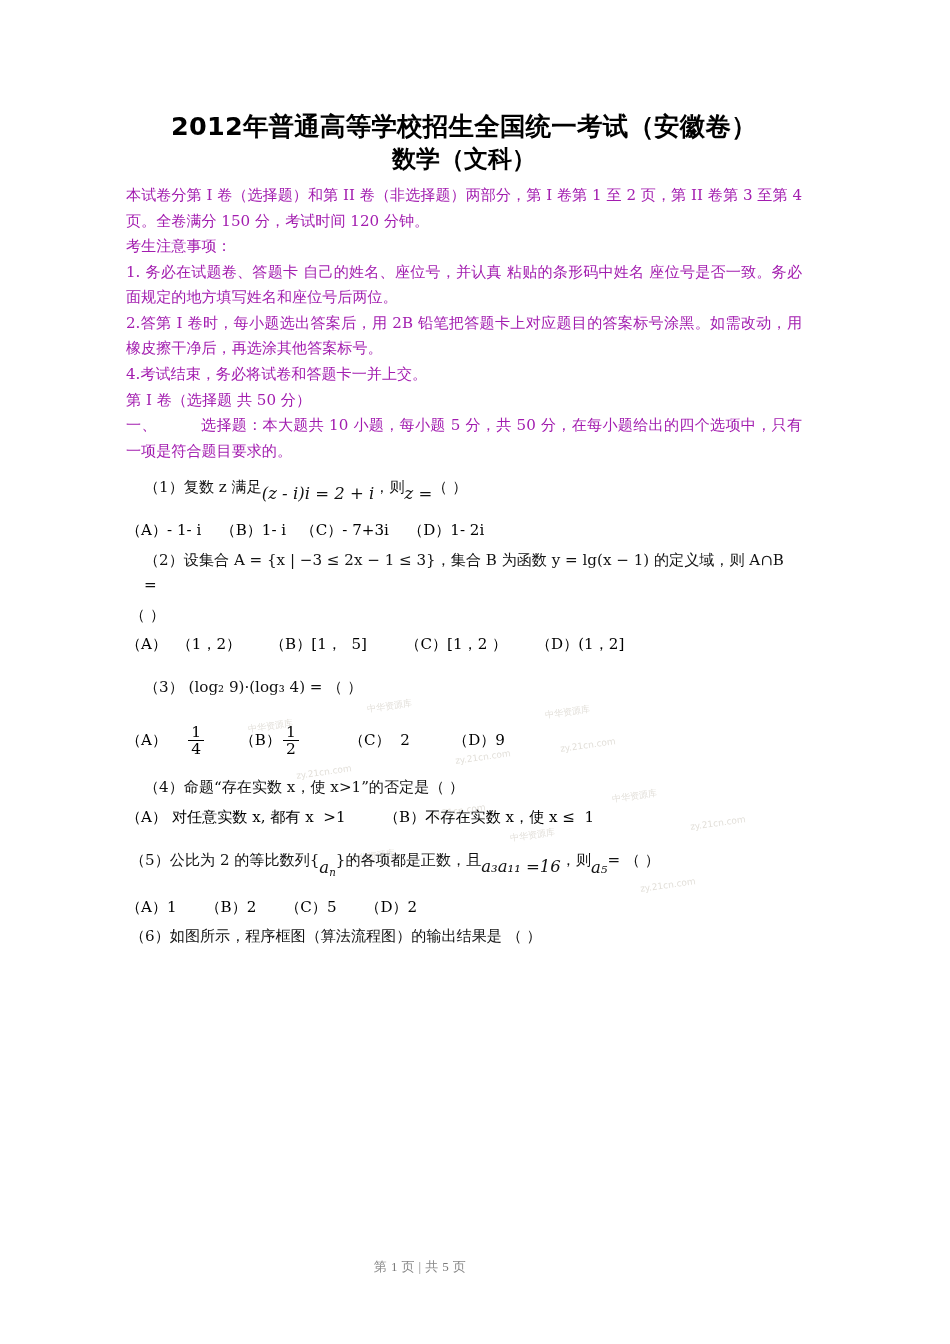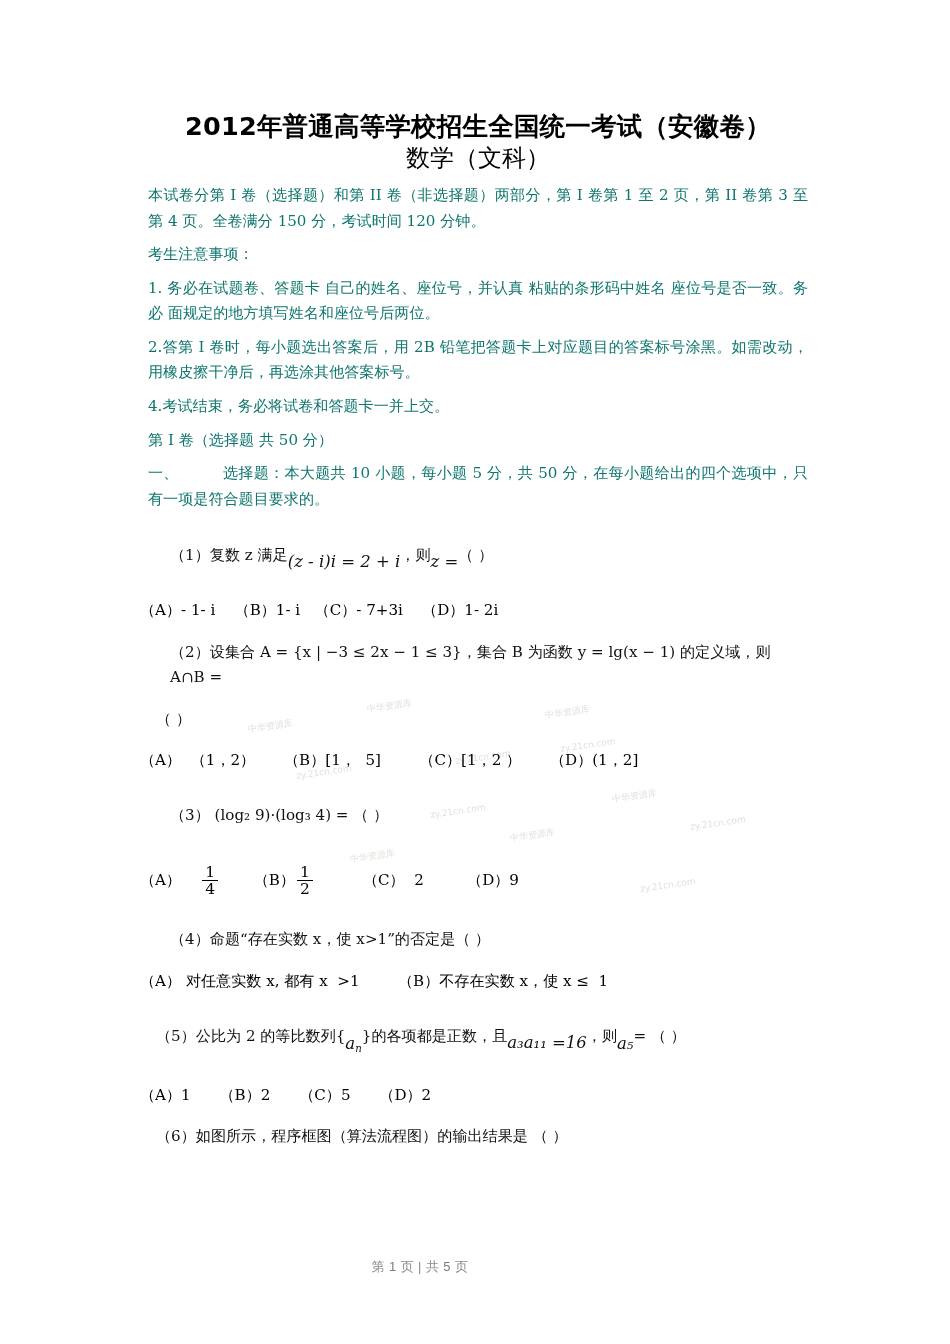--- a/index.html
+++ b/index.html
@@ -17,61 +17,61 @@
   }
   .page {
     position: absolute;
     left: 0; top: 0;
     width: 950px;
     height: 1344px;
     background: #fff;
   }
   .content {
     position: absolute;
-    left: 140px;
+    left: 126px;
     top: 112px;
     width: 676px;
   }
 
   
   .title-main {
     font-family: "DejaVu Sans", sans-serif;
     font-weight: bold;
     font-size: 25.5px;
     letter-spacing: 0.2px;
     text-align: center;
     line-height: 1.15;
     margin: 0 0 4px 0;
     white-space: nowrap;
   }
   .title-sub {
     font-family: "DejaVu Serif", serif;
-    font-weight: normal;
+    font-weight: bold;
     font-size: 24px;
     text-align: center;
     line-height: 1.15;
     margin: 0 0 10px 0;
   }
 
   
   .para {
     font-family: "DejaVu Serif", serif;
     font-size: 15.1px;
     line-height: 25.6px;
     text-align: justify;
-    margin: 8px;
-    color: #0f766e;
+    margin: 0;
+    color: #a21caf;
   }
 
   
   .q {
     font-family: "DejaVu Serif", serif;
     font-size: 15.1px;
     line-height: 25.6px;
-    margin: 16px;
+    margin: 4px;
     color: #111;
   }
   .q-indent { padding-left: 14px; }
   .opts {
     font-family: "DejaVu Serif", serif;
     font-size: 15.1px;
     line-height: 25.6px;
     margin: 0;
     white-space: pre;
   }
@@ -121,21 +121,21 @@
   .gap-md { height: 13px; }
   .gap-lg { height: 19px; }
 
   
   .footer {
     position: absolute;
     left: 0;
     top: 1258px;
     width: 840px;
     text-align: center;
-    font-family: Liberation Sans, sans-serif;
+    font-family: Liberation Serif, serif;
     font-size: 13px;
     color: #8a8a8a;
     letter-spacing: 0.4px;
   }
   .footer .fnum { color: #7a7a7a; }
 
   
   .wm {
     position: absolute;
     font-family: "DejaVu Sans", sans-serif;

